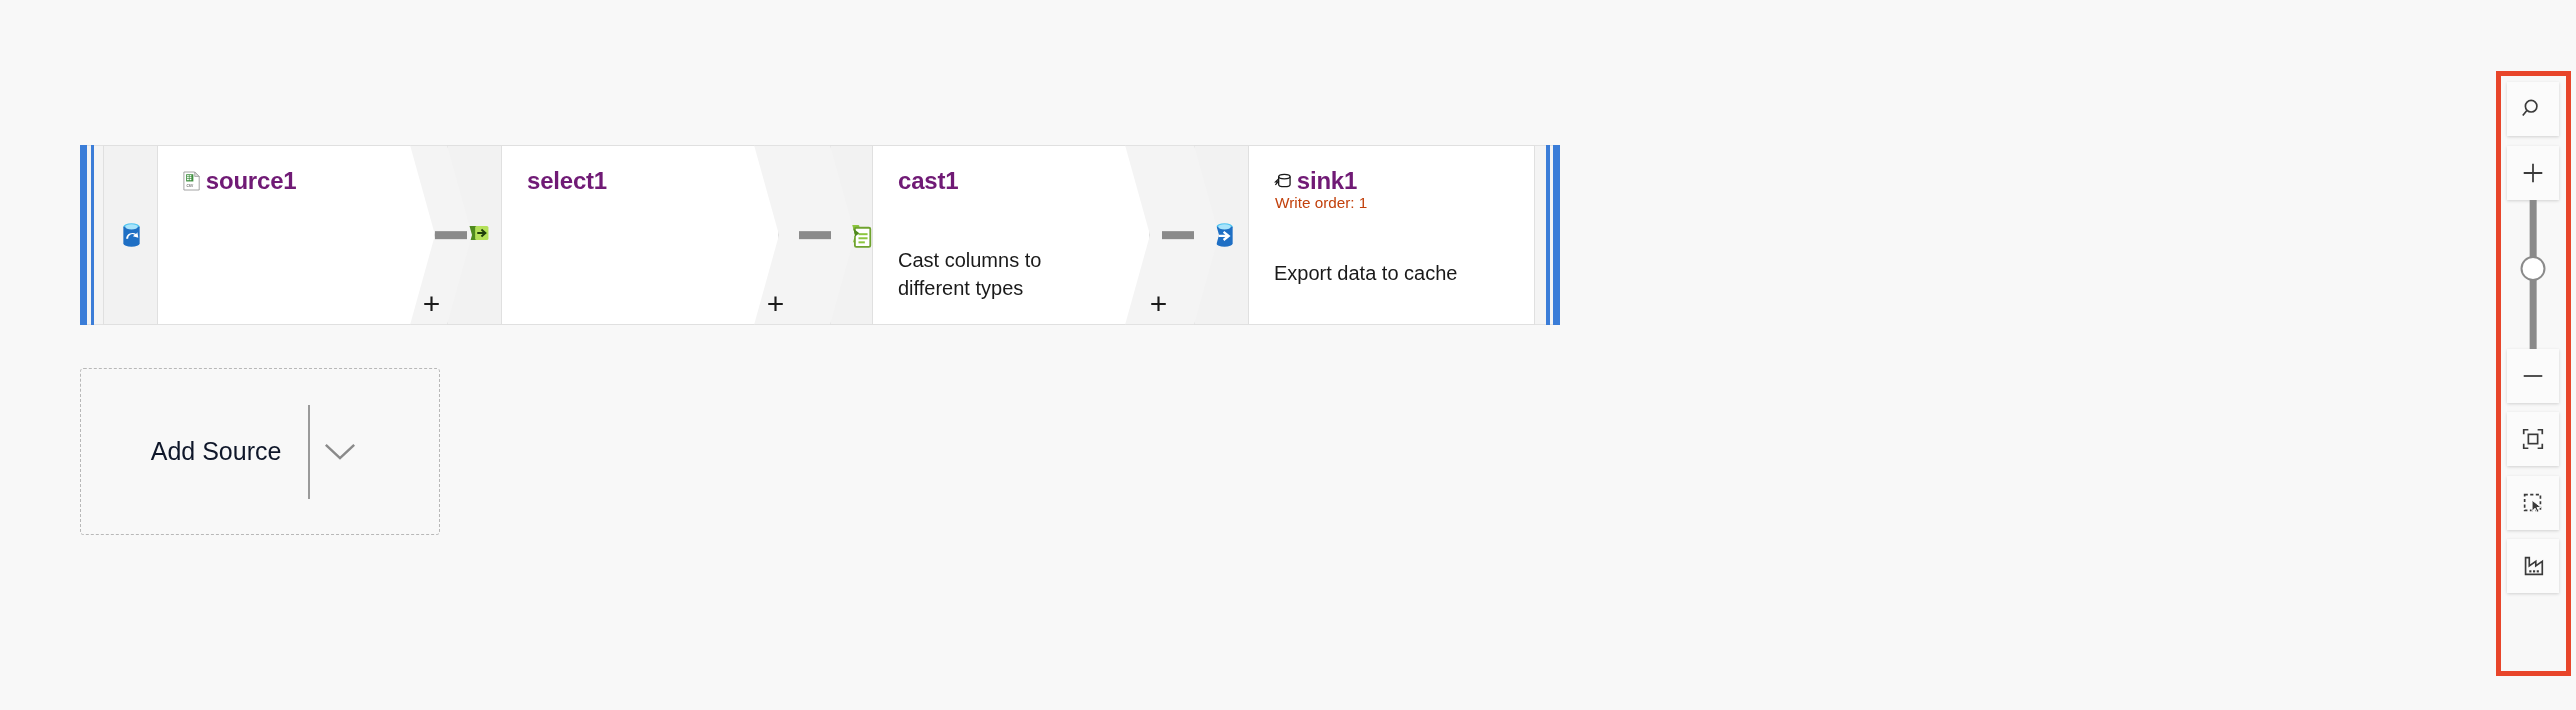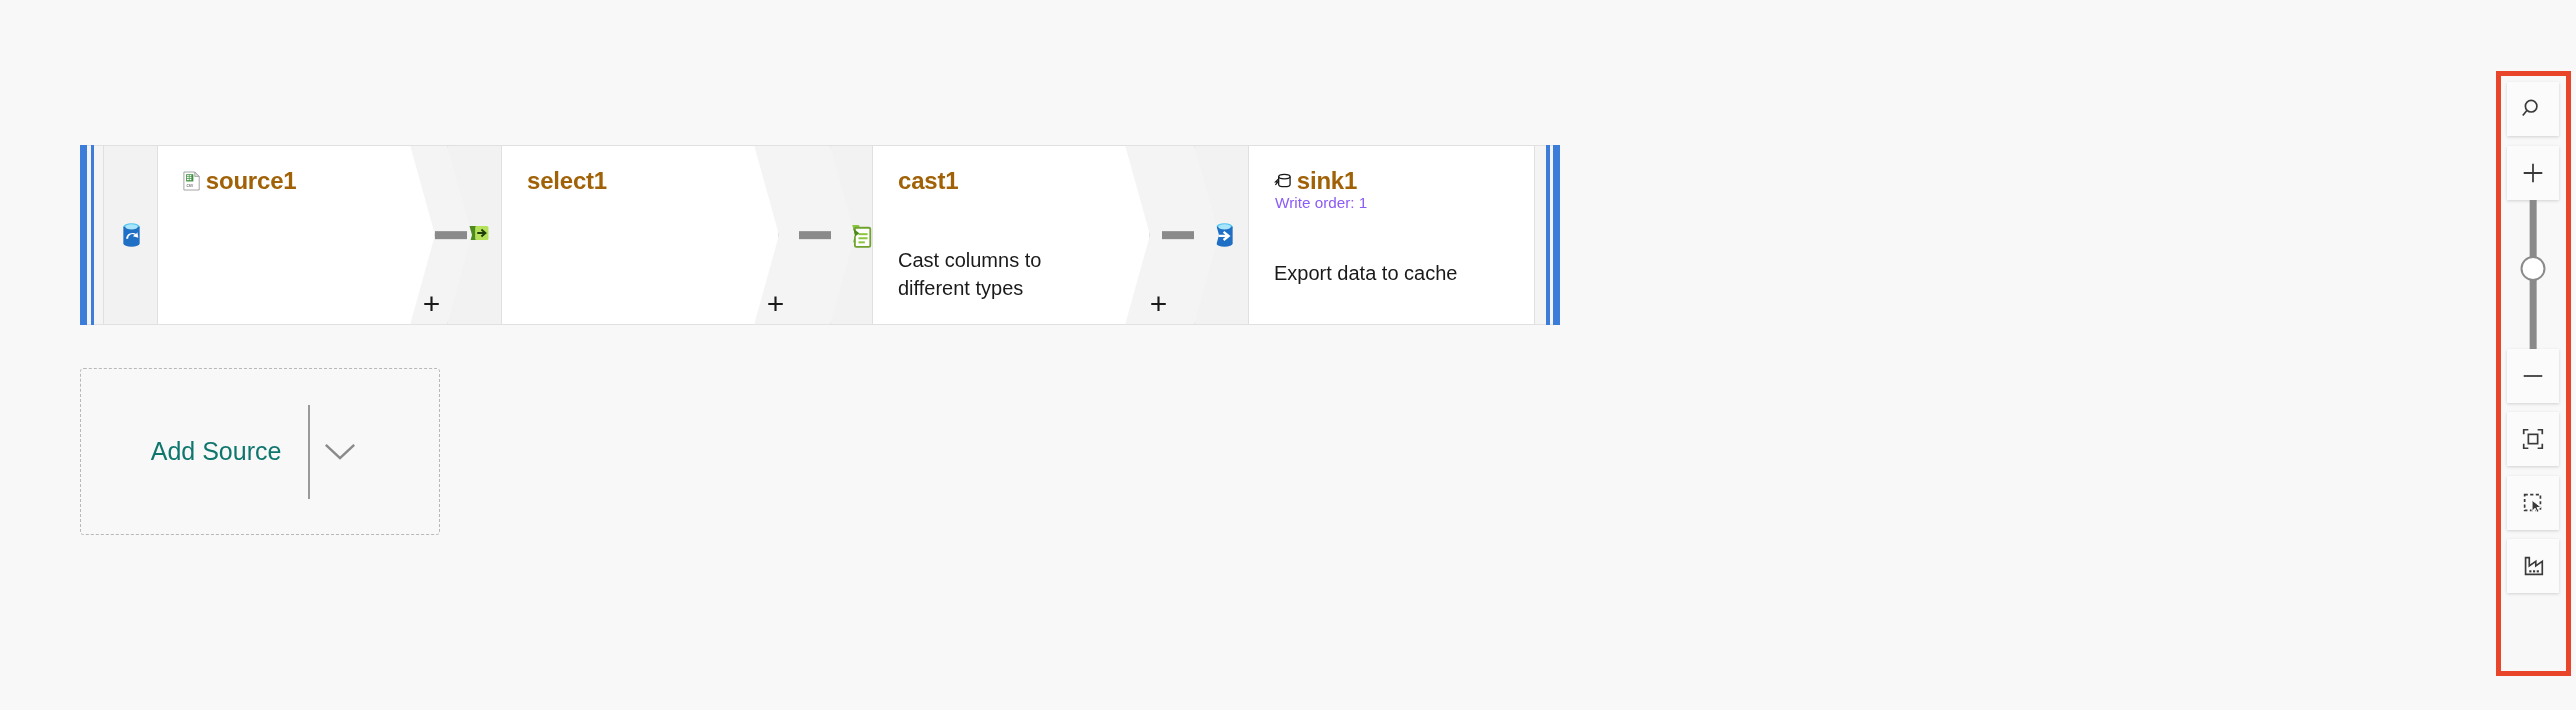--- a/index.html
+++ b/index.html
@@ -109,29 +109,29 @@
   }
   .node-title-glyph {
     width: 18px;
     height: 20px;
     flex: 0 0 auto;
     display: block;
   }
   .node-title {
     font-size: 24px;
     font-weight: bold;
-    color: #a16207;
+    color: #701a75;
     letter-spacing: -0.2px;
   }
   .node-subtitle {
     position: absolute;
     left: 26px;
     top: 48px;
     font-size: 15.3px;
-    color: #8b5cf6;
+    color: #c2410c;
   }
   .node-desc {
     position: absolute;
     left: 25px;
     top: 94px;
     width: 215px;
     font-size: 20px;
     line-height: 28px;
     color: #1a1a1a;
   }
@@ -173,21 +173,21 @@
     border-radius: 3.8px;
     box-sizing: border-box;
     display: flex;
     align-items: center;
     justify-content: center;
     background: transparent;
     cursor: pointer;
   }
   #add-source-label {
     font-size: 25px;
-    color: #0f766e;
+    color: #0f172a;
     padding-right: 27px;
   }
   #add-source-divider {
     width: 1.9px;
     height: 94px;
     background: #9a9a9a;
   }
   #add-source-caret {
     width: 59px;
     display: flex;

